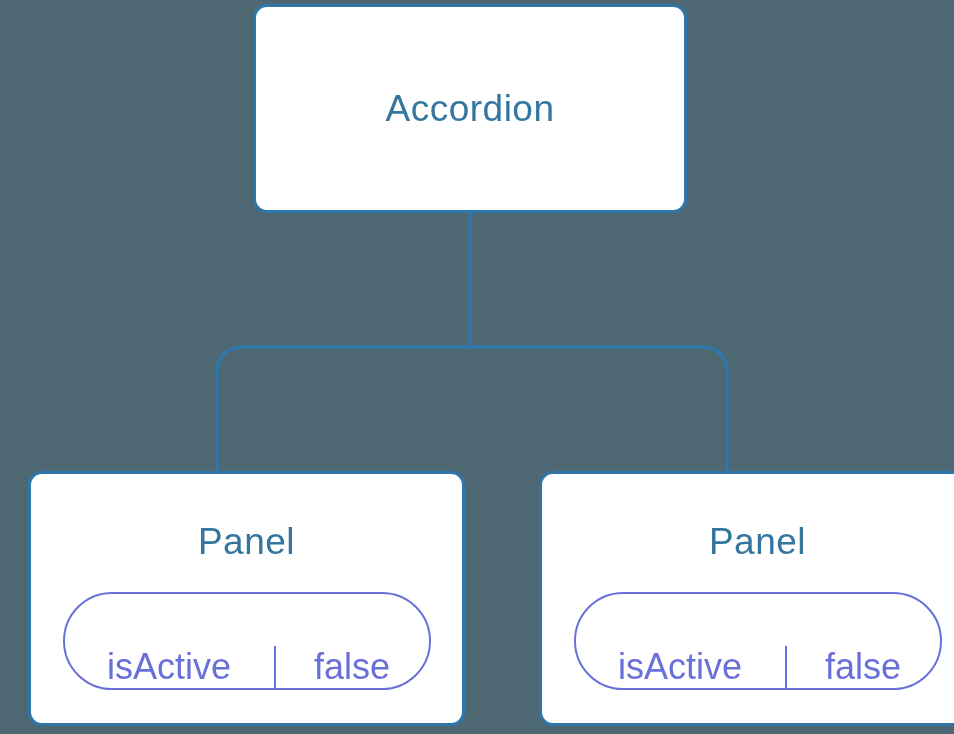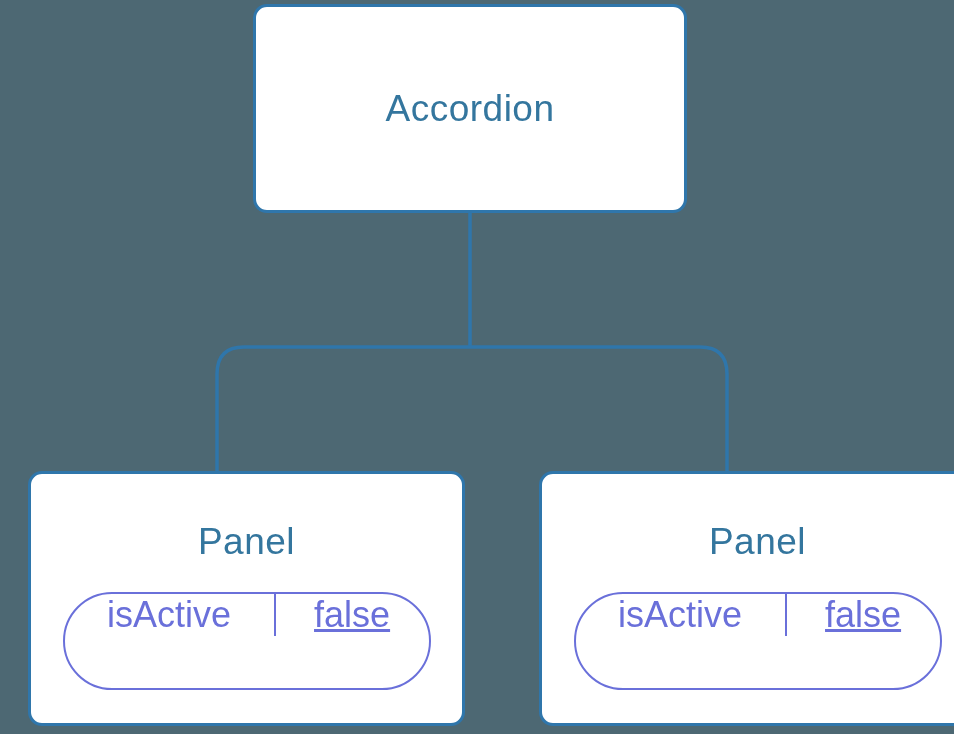--- a/index.html
+++ b/index.html
@@ -67,39 +67,38 @@
   }
   .state-pill {
     position: absolute;
     top: 118px;
     left: 50%;
     transform: translateX(-50%);
     width: 368px; height: 98px;
     border: 2.5px solid var(--state-accent);
     border-radius: 49px;
     display: flex;
-    align-items: flex-start;
+    align-items: flex-end;
     background: var(--node-fill);
   }
   .pill-cell {
     display: flex;
     align-items: center;
     justify-content: center;
     color: var(--state-accent);
     font-size: 36px;
     font-weight: 400;
     white-space: nowrap;
   }
   .pill-cell.key {
     flex: 0 0 58%;
     border-right: 2.5px solid var(--state-accent);
   }
   .pill-cell.value {
     flex: 1 1 auto;
-    text-decoration: underline;
   }
 </style>
 </head>
 <body>
 
 <div id="stage">
 
   <svg id="connectors" viewBox="0 0 954 734" xmlns="http://www.w3.org/2000/svg">
     <path d="M470 210 L470 347"></path>
     <path d="M217 472 L217 374 Q217 347 244 347 L700 347 Q727 347 727 374 L727 472"></path>

